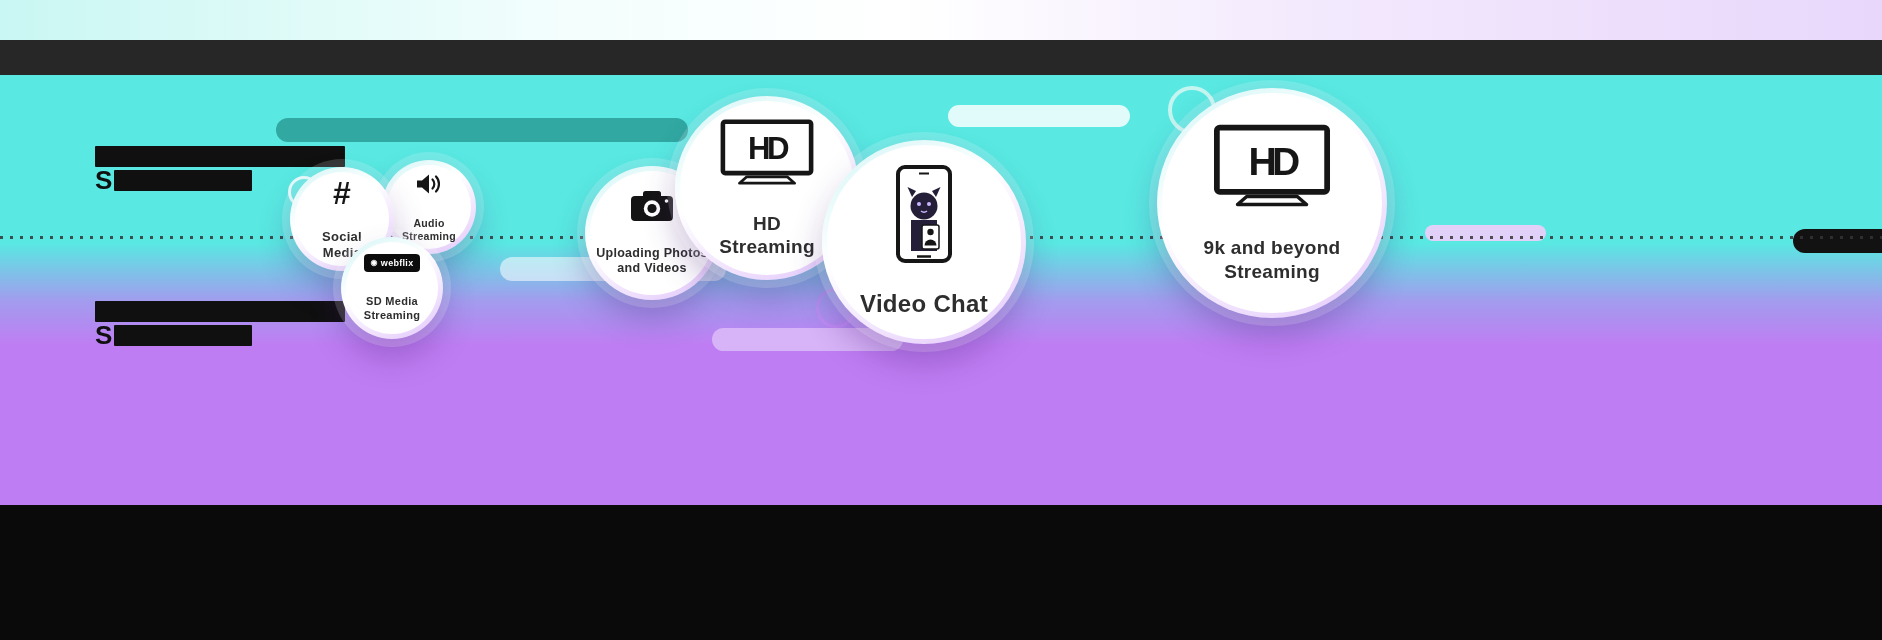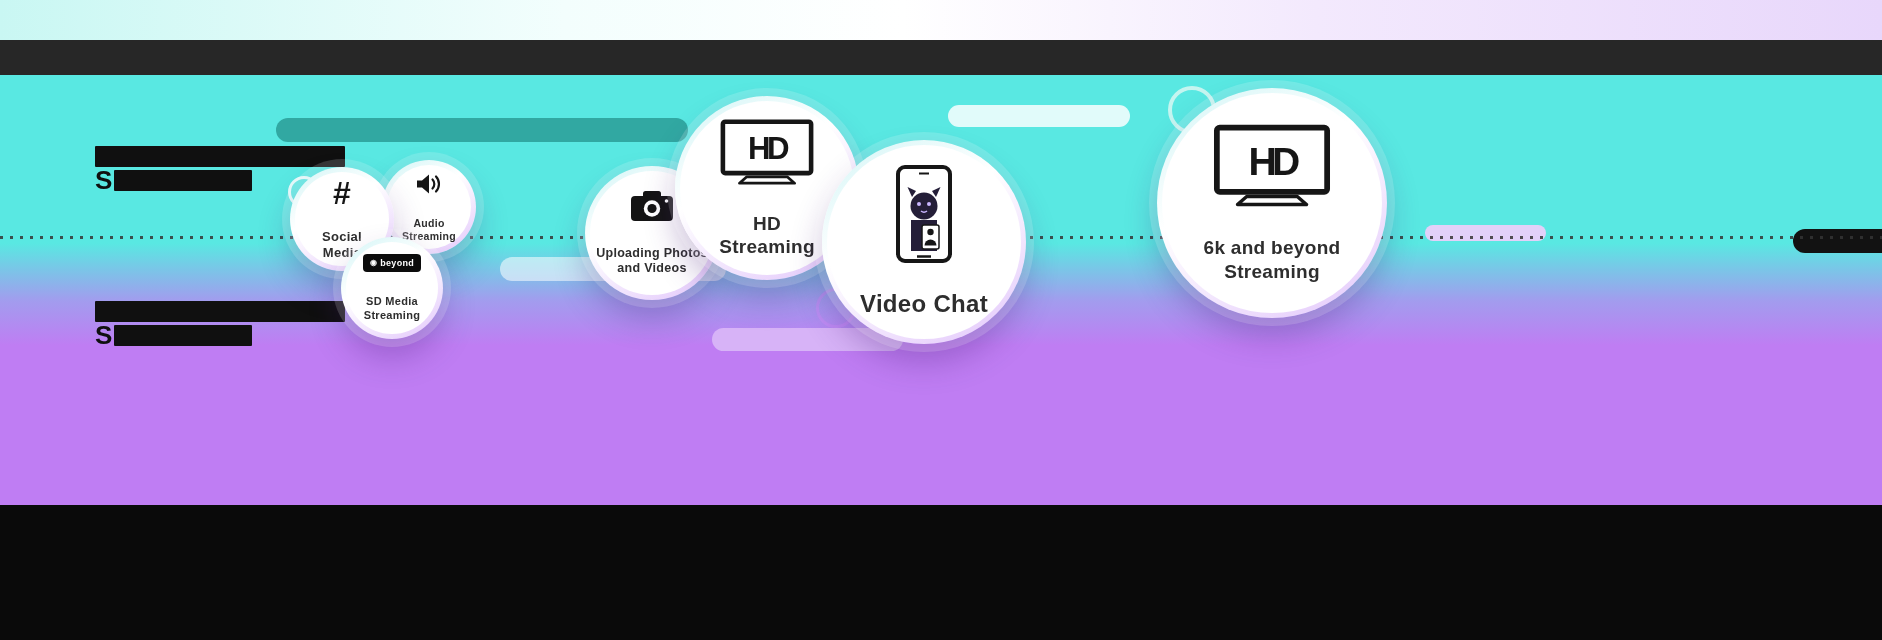--- a/index.html
+++ b/index.html
@@ -129,21 +129,21 @@
         <path d="M16.5 7.5 a6.5 6.5 0 0 1 0 9" fill="none" stroke="#161616" stroke-width="2.2" stroke-linecap="round"></path>
         <path d="M20 4.5 a11 11 0 0 1 0 15" fill="none" stroke="#161616" stroke-width="2.2" stroke-linecap="round"></path>
       </svg>
     </span>
     <span class="blabel l-audio">Audio Streaming</span>
   </div>
 
   <div class="bubble b-sd">
     <span class="webflix">
       <span class="wf-mark">◉</span>
-      <span>beyond</span>
+      <span>webflix</span>
     </span>
     <span class="blabel l-sd">SD Media Streaming</span>
   </div>
 
   <div class="bubble b-upload">
     <span class="icon-wrap">
       <svg width="44" height="32" viewBox="0 0 44 32">
         <rect x="13" y="1" width="18" height="9" rx="2.5" fill="#141414"></rect>
         <rect x="1" y="6" width="42" height="25" rx="4" fill="#141414"></rect>
         <circle cx="22" cy="18.5" r="8.2" fill="#ffffff"></circle>
@@ -187,16 +187,16 @@
   </div>
 
   <div class="bubble b-4k">
     <span class="icon-wrap">
       <svg width="120" height="85" viewBox="0 0 104 74">
         <rect x="4" y="4" width="96" height="56" rx="2.5" fill="#ffffff" stroke="#161616" stroke-width="5"></rect>
         <text x="52" y="45" text-anchor="middle" font-family="Liberation Sans, sans-serif" font-size="34" font-weight="800" letter-spacing="-4" fill="#161616">HD</text>
         <path d="M30 64 h44 l8 7 h-60 z" fill="none" stroke="#161616" stroke-width="3" stroke-linejoin="round"></path>
       </svg>
     </span>
-    <span class="blabel l-4k">6k and beyond Streaming</span>
+    <span class="blabel l-4k">9k and beyond Streaming</span>
   </div>
 
 </div>
 
 </body></html>

